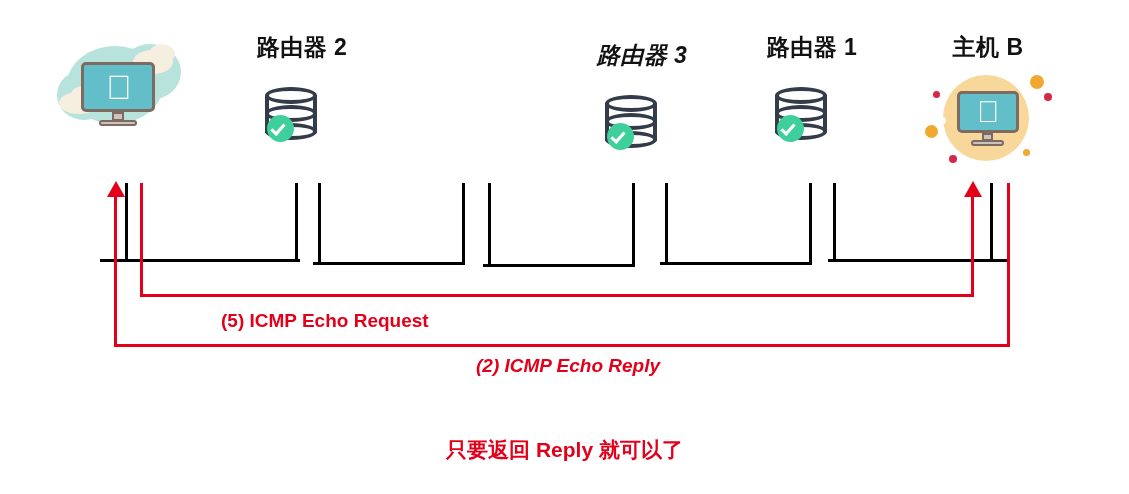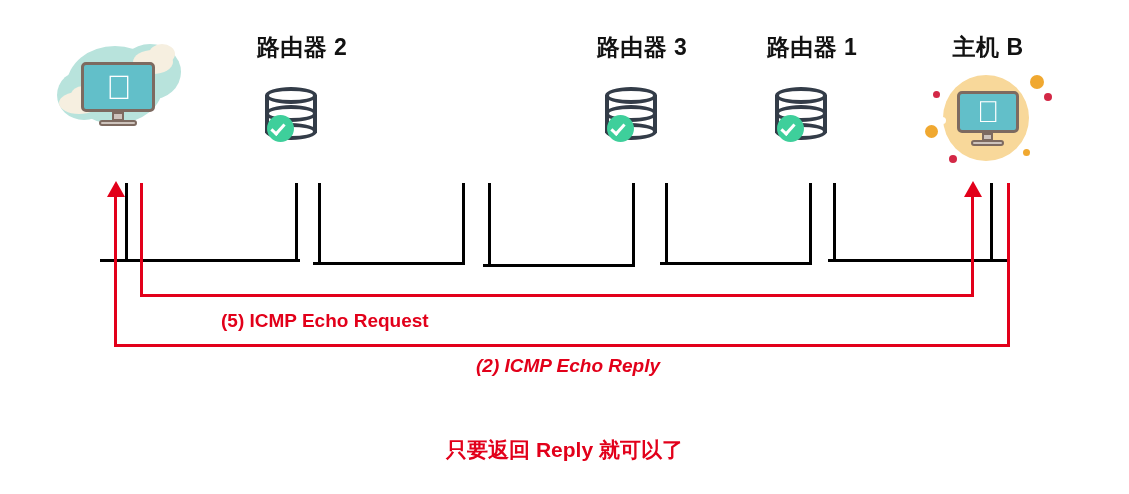--- a/index.html
+++ b/index.html
@@ -72,21 +72,21 @@
         <div class="db-side" style="top:34px;height:20px;"></div>
         <div class="db-ring" style="top:8px;"></div>
         <div class="db-ring" style="top:26px;"></div>
         <div class="db-ring" style="top:44px;"></div>
       </div>
       <div class="check"></div>
     </div>
   </div>
 
 
-  <div class="node" style="left:567px;top:32px;">
+  <div class="node" style="left:567px;top:40px;font-style:italic;">
     <div class="node-label">路由器 3</div>
     <div class="node-art">
       <div class="db">
         <div class="db-side" style="top:16px;height:20px;"></div>
         <div class="db-side" style="top:34px;height:20px;"></div>
         <div class="db-ring" style="top:8px;"></div>
         <div class="db-ring" style="top:26px;"></div>
         <div class="db-ring" style="top:44px;"></div>
       </div>
       <div class="check"></div>

